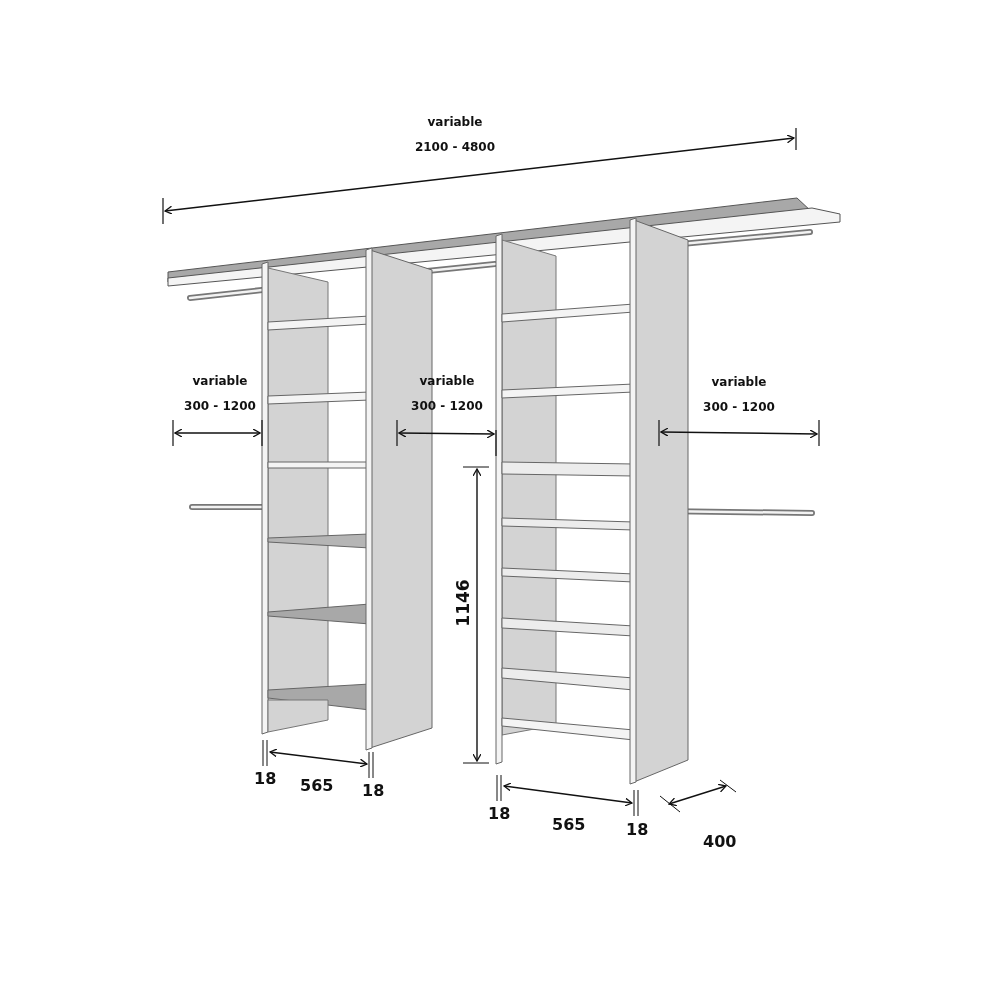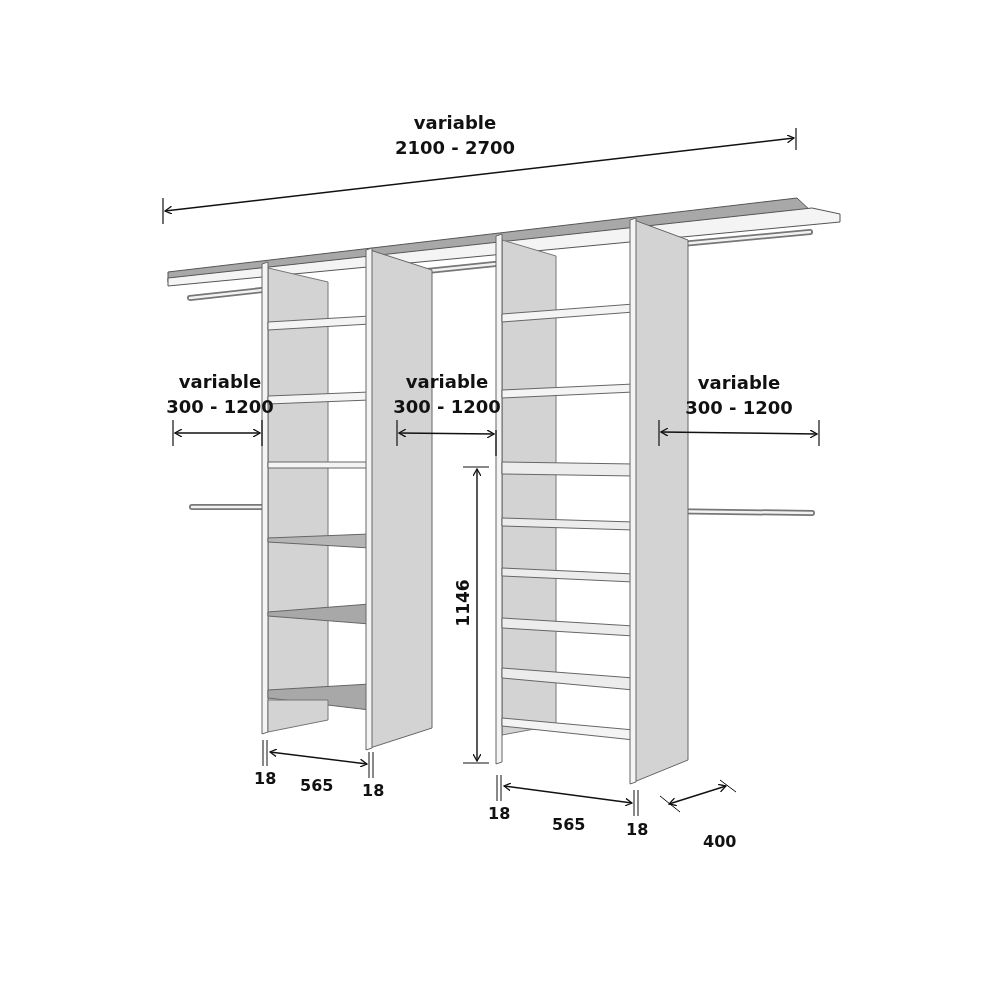--- a/index.html
+++ b/index.html
@@ -1,18 +1,18 @@
 <!DOCTYPE html>
 <html><head>
 <meta charset="utf-8">
 <style>
   html,body{margin:0;padding:0;background:#ffffff;}
   body{width:1000px;height:1000px;position:relative;overflow:hidden;font-family:"DejaVu Sans","Liberation Sans",sans-serif;}
   svg{position:absolute;left:0;top:0;}
-  .lbl{position:absolute;font-weight:bold;color:#111;font-size:18px;text-align:center;line-height:25px;white-space:nowrap;}
+  .lbl{position:absolute;font-weight:bold;color:#111;font-size:12px;text-align:center;line-height:25px;white-space:nowrap;}
   .dim{position:absolute;font-weight:bold;color:#111;font-size:16px;white-space:nowrap;}
   .vert{position:absolute;font-weight:bold;color:#111;font-size:17px;transform:rotate(-90deg);transform-origin:center center;white-space:nowrap;}
 </style>
 </head>
 <body>
 
 <svg width="1000" height="1000" viewBox="0 0 1000 1000">
   <defs>
     <marker id="ah" markerWidth="8" markerHeight="8" refX="7" refY="4" orient="auto" markerUnits="userSpaceOnUse">
       <path d="M0,0 L7,4 L0,8" fill="none" stroke="#111" stroke-width="1.3"></path>
@@ -112,21 +112,21 @@
     <line x1="504" y1="786" x2="632" y2="803" stroke="#111" stroke-width="1.4" marker-start="url(#ahs)" marker-end="url(#ah)"></line>
 
     <line x1="660" y1="796" x2="680" y2="812" stroke="#111" stroke-width="1"></line>
     <line x1="720" y1="780" x2="736" y2="792" stroke="#111" stroke-width="1"></line>
     <line x1="669" y1="804" x2="726" y2="786" stroke="#111" stroke-width="1.4" marker-start="url(#ahs)" marker-end="url(#ah)"></line>
   </g>
 </svg>
 
 <div class="lbl" style="left:380px;top:110px;width:150px;">
   <div>variable</div>
-  <div>2100 - 2700</div>
+  <div>2100 - 4800</div>
 </div>
 
 <div class="lbl" style="left:165px;top:369px;width:110px;">
   <div>variable</div>
   <div>300 - 1200</div>
 </div>
 
 <div class="lbl" style="left:392px;top:369px;width:110px;">
   <div>variable</div>
   <div>300 - 1200</div>

